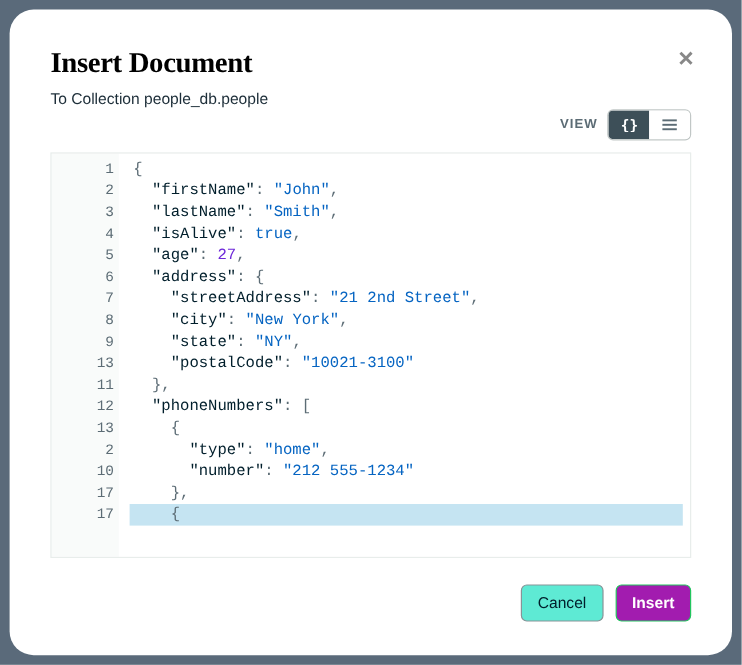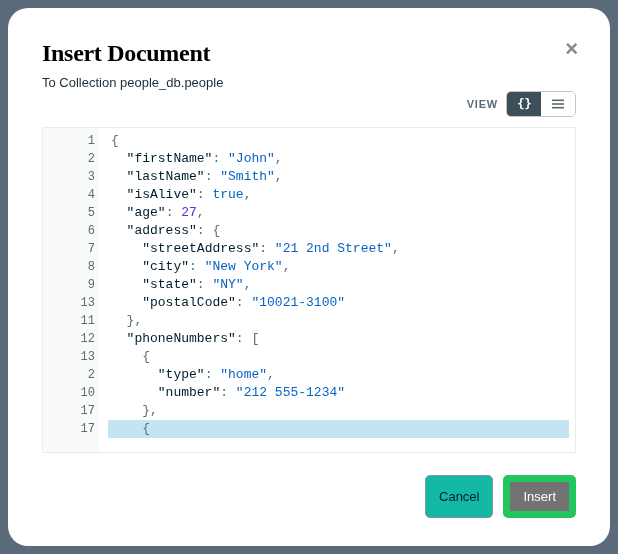--- a/index.html
+++ b/index.html
@@ -156,29 +156,29 @@
     }
     .btn {
       font-size: 13px;
       font-weight: 500;
       padding: 7px 13px;
       border-radius: 5px;
       cursor: pointer;
       border: 1px solid transparent;
     }
     .btn-cancel {
-      background: #14b8a6;
+      background: #5eead4;
       border: 1px solid #889397;
       color: #001E2B;
     }
     .btn-insert {
-      background: #737373;
+      background: #a21caf;
       color: #fff;
-      font-weight: 400;
-      border: 7px solid #22c55e;
+      font-weight: 700;
+      border: 1px solid #22c55e;
     }
   </style>
 </head>
 <body>
 
 <div class="modal">
   <button class="close-btn">×</button>
   <h1 class="title">Insert Document</h1>
   <div class="subtitle">To Collection people_db.people</div>
 

